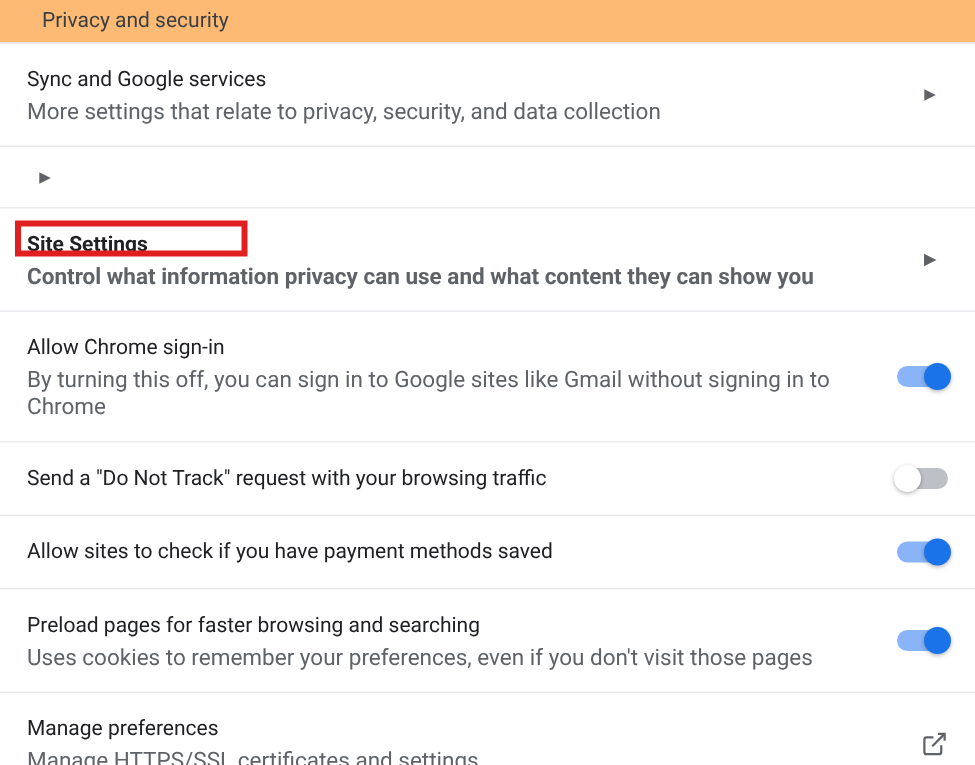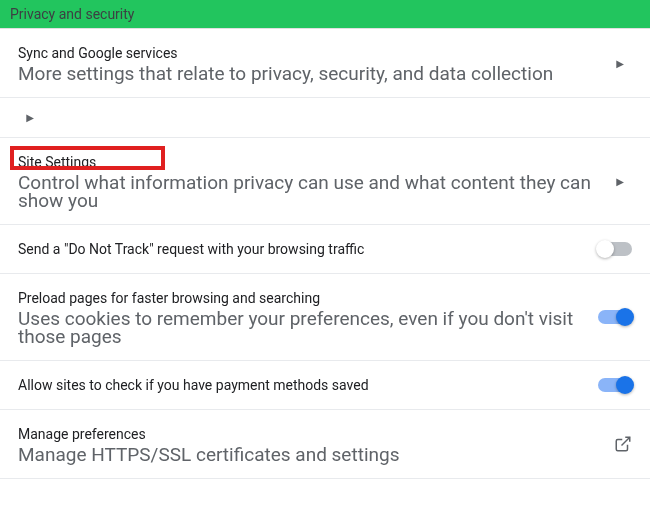--- a/index.html
+++ b/index.html
@@ -9,22 +9,22 @@
     }
     body {
       font-family: Roboto, Arial, sans-serif;
       background: #ffffff;
       width: 650px;
       height: 510px;
       overflow: hidden;
       color: #202124;
     }
     .section-header {
-      background: #22c55e;
-      padding: 6px 10px;
+      background: #fdba74;
+      padding: 6px 28px;
       font-size: 14px;
       color: #3c4043;
       border-bottom: 1px solid #e0e0e0;
     }
     .settings-list {
       background: #fff;
     }
     .setting-row {
       display: flex;
       align-items: center;
@@ -37,21 +37,21 @@
     .setting-text {
       flex: 1;
       padding-right: 12px;
     }
     .setting-title {
       font-size: 14px;
       color: #202124;
       line-height: 20px;
     }
     .setting-desc {
-      font-size: 19px;
+      font-size: 15px;
       color: #5f6368;
       line-height: 18px;
       margin-top: 2px;
     }
     .chevron {
       color: #5f6368;
       font-size: 10px;
       width: 24px;
       text-align: center;
     }
@@ -83,20 +83,21 @@
       background: #1a73e8;
       left: 18px;
     }
     .external-icon {
       width: 18px;
       height: 18px;
       color: #5f6368;
     }
     .row-site-settings {
       position: relative;
+      font-weight: bold;
     }
     .row-site-settings .highlight-overlay {
       position: absolute;
       left: 10px;
       top: 8px;
       width: 155px;
       height: 24px;
       border: 4px solid #e02020;
       pointer-events: none;
     }
@@ -124,39 +125,46 @@
 
   <div class="setting-row row-site-settings">
     <div class="highlight-overlay"></div>
     <div class="setting-text">
       <div class="setting-title">Site Settings</div>
       <div class="setting-desc">Control what information privacy can use and what content they can show you</div>
     </div>
     <div class="chevron">▶</div>
   </div>
 
+  <div class="setting-row">
+    <div class="setting-text">
+      <div class="setting-title">Allow Chrome sign-in</div>
+      <div class="setting-desc">By turning this off, you can sign in to Google sites like Gmail without signing in to Chrome</div>
+    </div>
+    <span class="toggle on"></span>
+  </div>
 
   <div class="setting-row">
     <div class="setting-text">
       <div class="setting-title">Send a "Do Not Track" request with your browsing traffic</div>
     </div>
     <span class="toggle"></span>
   </div>
 
   <div class="setting-row">
     <div class="setting-text">
-      <div class="setting-title">Preload pages for faster browsing and searching</div>
-      <div class="setting-desc">Uses cookies to remember your preferences, even if you don't visit those pages</div>
+      <div class="setting-title">Allow sites to check if you have payment methods saved</div>
     </div>
     <span class="toggle on"></span>
   </div>
 
   <div class="setting-row">
     <div class="setting-text">
-      <div class="setting-title">Allow sites to check if you have payment methods saved</div>
+      <div class="setting-title">Preload pages for faster browsing and searching</div>
+      <div class="setting-desc">Uses cookies to remember your preferences, even if you don't visit those pages</div>
     </div>
     <span class="toggle on"></span>
   </div>
 
   <div class="setting-row">
     <div class="setting-text">
       <div class="setting-title">Manage preferences</div>
       <div class="setting-desc">Manage HTTPS/SSL certificates and settings</div>
     </div>
     <svg class="external-icon" viewBox="0 0 24 24" fill="none" stroke="currentColor" stroke-width="2">

